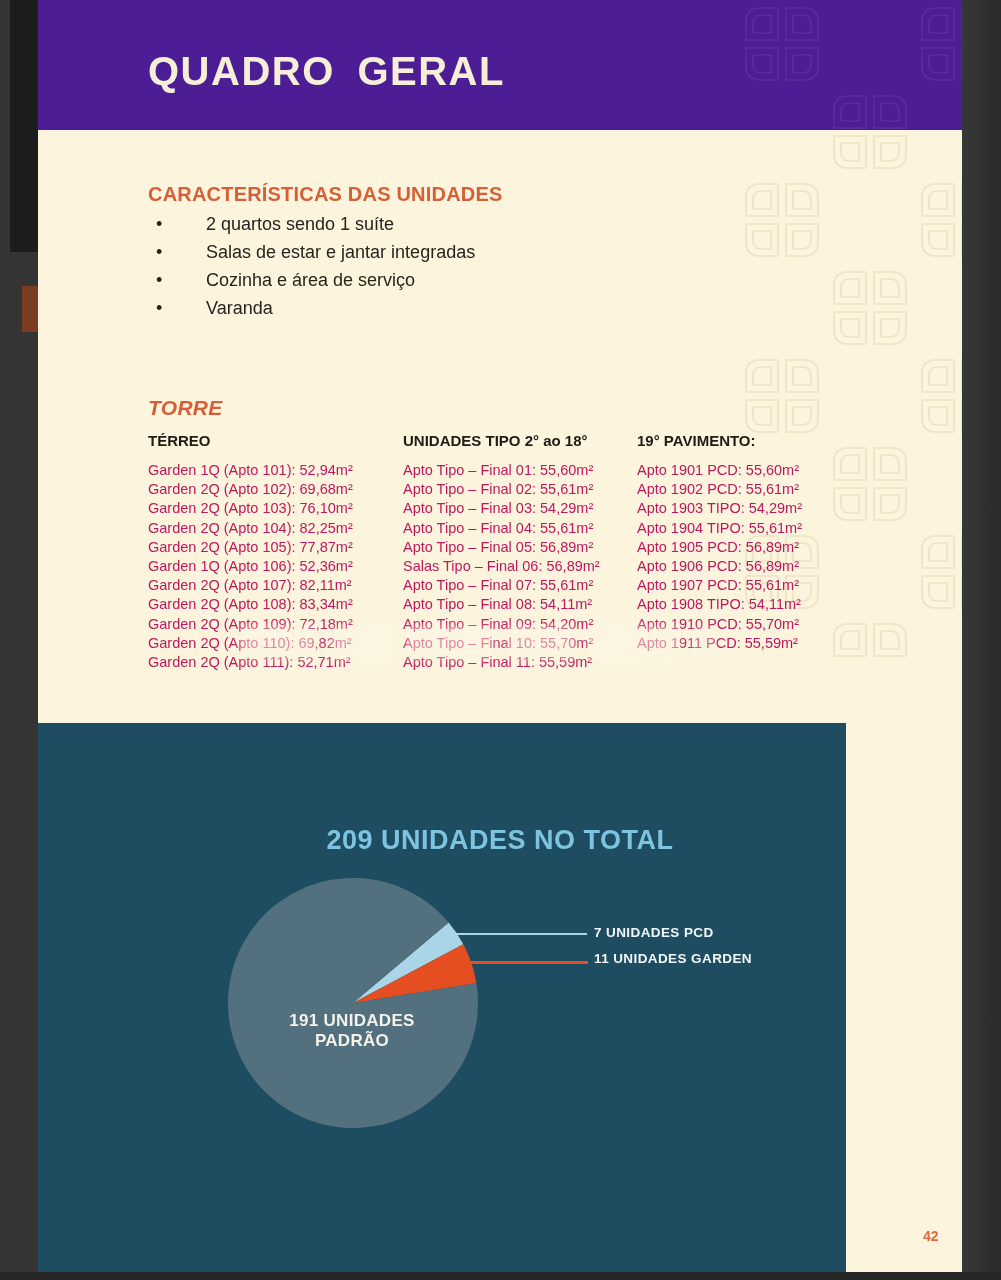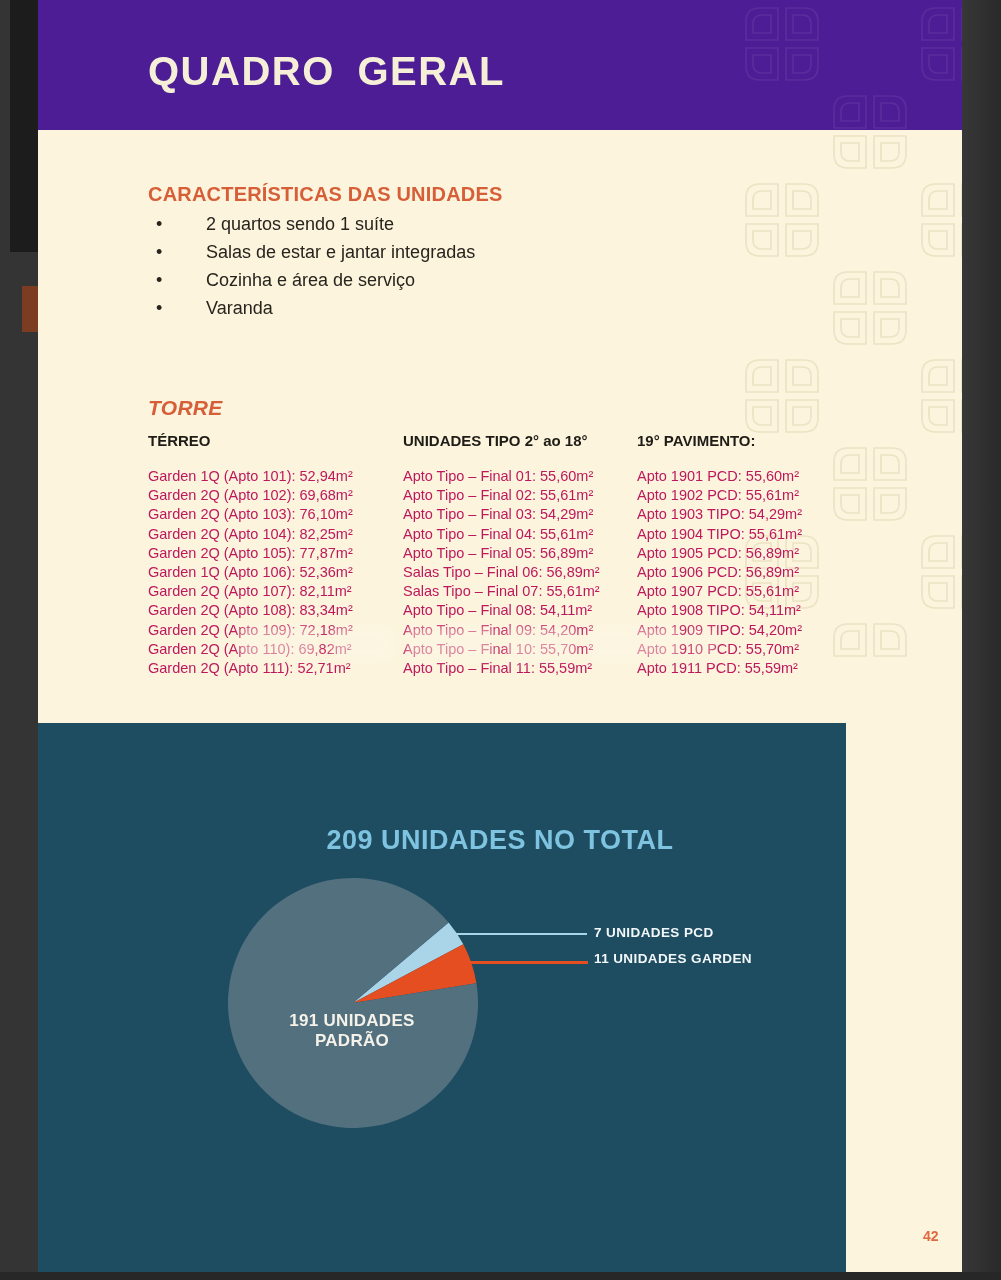--- a/index.html
+++ b/index.html
@@ -35,21 +35,21 @@
   .bullet-item::before { content:"•"; position:absolute; left:8px; top:0; font-size:18px; color:#27241e; }
 
   
   .torre-heading { position:absolute; left:110px; top:396px; font-size:21px; font-weight:bold;
                    color:#d75f38; letter-spacing:0.3px;font-style:italic; }
   .columns { position:absolute; left:110px; top:431px; display:flex; width:790px; }
   .col { flex:0 0 auto; }
   .col-terreo { width:255px; }
   .col-tipo   { width:234px; }
   .col-pav    { width:290px; }
-  .col-header { font-size:15px; font-weight:bold; color:#1e1c17; margin-bottom:17px; line-height:19px; }
+  .col-header { font-size:15px; font-weight:bold; color:#1e1c17; margin-bottom:11px; line-height:19px; }
   .unit-row   { font-size:14.5px; color:#be185d; line-height:19.2px; white-space:nowrap; }
 
   
   .watermark { position:absolute; left:202px; top:612px; width:500px; height:58px;
                filter:blur(4px); opacity:.55; pointer-events:none; }
   .wm-blob { position:absolute; top:14px; height:34px; background:rgba(253,247,230,.9); border-radius:6px; }
 
   
   .bottom-section { position:absolute; left:0; top:723px; width:808px; height:549px; background:#1e4d61; }
   .summary-title { position:absolute; left:0; top:102px; width:924px; text-align:center;
@@ -139,39 +139,38 @@
     </div>
     <div class="col col-tipo">
       <div class="col-header">UNIDADES TIPO 2° ao 18°</div>
       <div>
           <div class="unit-row">Apto Tipo – Final 01: 55,60m²</div>
           <div class="unit-row">Apto Tipo – Final 02: 55,61m²</div>
           <div class="unit-row">Apto Tipo – Final 03: 54,29m²</div>
           <div class="unit-row">Apto Tipo – Final 04: 55,61m²</div>
           <div class="unit-row">Apto Tipo – Final 05: 56,89m²</div>
           <div class="unit-row">Salas Tipo – Final 06: 56,89m²</div>
-          <div class="unit-row">Salas Tipo – Final 07: 55,61m²</div>
+          <div class="unit-row">Apto Tipo – Final 07: 55,61m²</div>
           <div class="unit-row">Apto Tipo – Final 08: 54,11m²</div>
           <div class="unit-row">Apto Tipo – Final 09: 54,20m²</div>
           <div class="unit-row">Apto Tipo – Final 10: 55,70m²</div>
           <div class="unit-row">Apto Tipo – Final 11: 55,59m²</div>
         </div>
     </div>
     <div class="col col-pav">
       <div class="col-header">19° PAVIMENTO:</div>
       <div>
           <div class="unit-row">Apto 1901 PCD: 55,60m²</div>
           <div class="unit-row">Apto 1902 PCD: 55,61m²</div>
           <div class="unit-row">Apto 1903 TIPO: 54,29m²</div>
           <div class="unit-row">Apto 1904 TIPO: 55,61m²</div>
           <div class="unit-row">Apto 1905 PCD: 56,89m²</div>
           <div class="unit-row">Apto 1906 PCD: 56,89m²</div>
           <div class="unit-row">Apto 1907 PCD: 55,61m²</div>
           <div class="unit-row">Apto 1908 TIPO: 54,11m²</div>
-          <div class="unit-row">Apto 1909 TIPO: 54,20m²</div>
           <div class="unit-row">Apto 1910 PCD: 55,70m²</div>
           <div class="unit-row">Apto 1911 PCD: 55,59m²</div>
         </div>
     </div>
   </div>
 
   <div class="watermark">
     <div class="wm-blob" style="left:0;width:78px;"></div>
     <div class="wm-blob" style="left:90px;width:64px;"></div>
     <div class="wm-blob" style="left:166px;width:88px;"></div>

